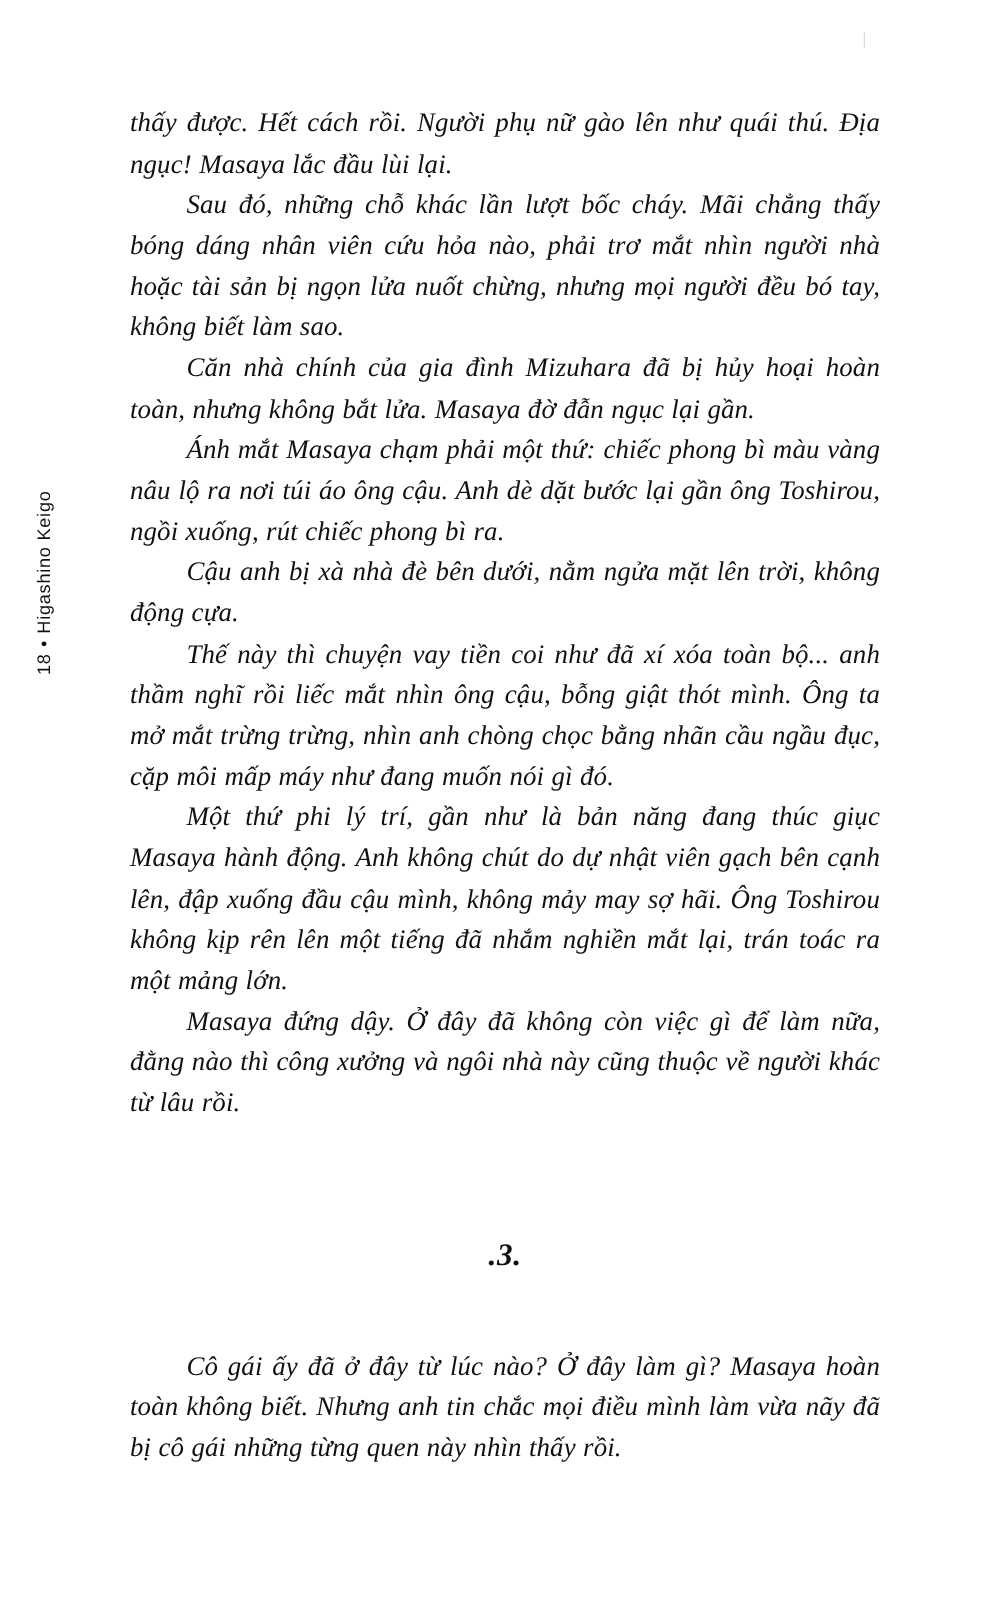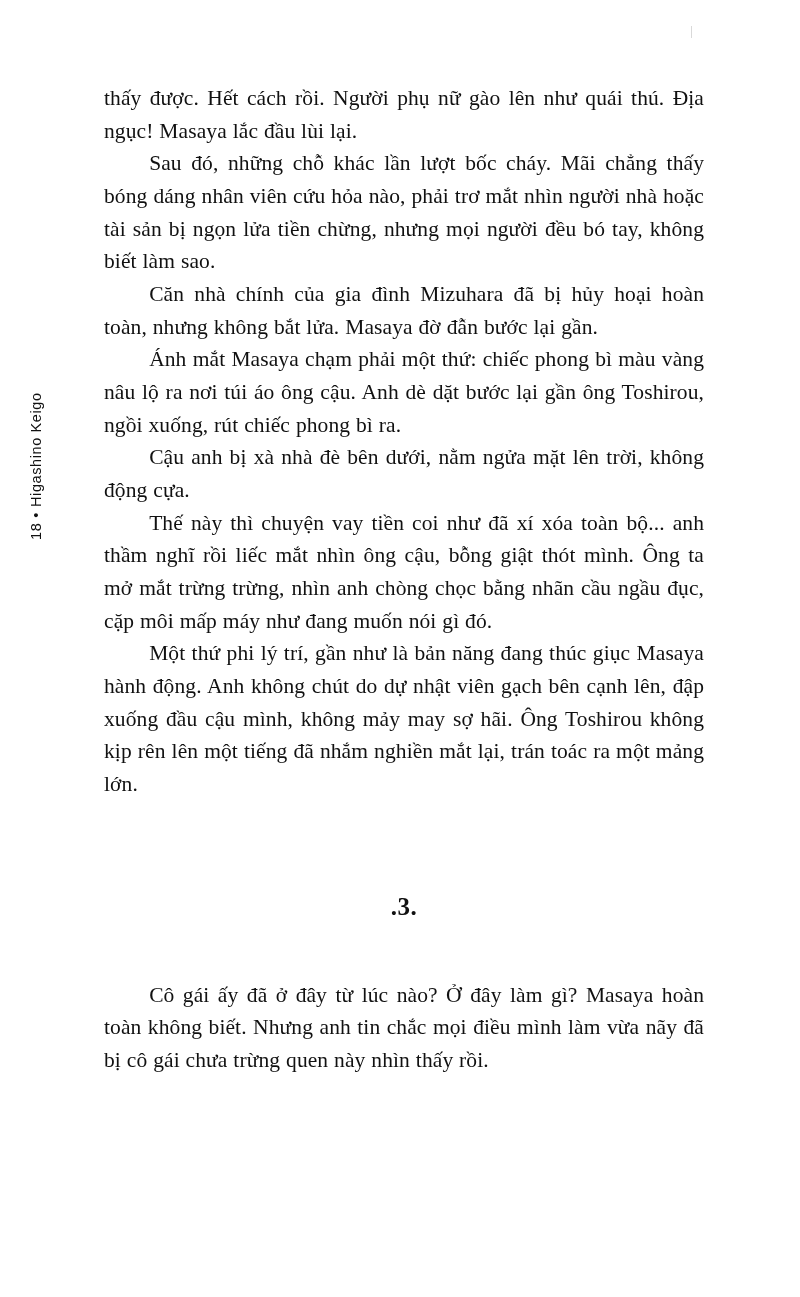--- a/index.html
+++ b/index.html
@@ -37,20 +37,21 @@
   }
   .running-head .sep {
     padding: 0 5px;
   }
 
   .text-column {
     position: absolute;
     left: 104px;
     top: 82px;
     width: 600px;
+    font-style: italic;
   }
 
   p.para {
     margin: 0;
     font-size: 21.5px;
     line-height: 1.52;
     text-align: justify;
     text-justify: inter-word;
     letter-spacing: 0.1px;
     word-spacing: 0.4px;
@@ -91,27 +92,28 @@
 
   <div class="scan-mark top-right"></div>
 
   <div class="running-head">
     <span>18</span><span class="sep">•</span><span>Higashino Keigo</span>
   </div>
 
   <div class="text-column">
 
     <p class="para">thấy được. Hết cách rồi. Người phụ nữ gào lên như quái thú. Địa ngục! Masaya lắc đầu lùi lại.</p>
-    <p class="para indent">Sau đó, những chỗ khác lần lượt bốc cháy. Mãi chẳng thấy bóng dáng nhân viên cứu hỏa nào, phải trơ mắt nhìn người nhà hoặc tài sản bị ngọn lửa tiền chừng, nhưng mọi người đều bó tay, không biết làm sao.</p>
-    <p class="para indent">Căn nhà chính của gia đình Mizuhara đã bị hủy hoại hoàn toàn, nhưng không bắt lửa. Masaya đờ đẫn bước lại gần.</p>
+    <p class="para indent">Sau đó, những chỗ khác lần lượt bốc cháy. Mãi chẳng thấy bóng dáng nhân viên cứu hỏa nào, phải trơ mắt nhìn người nhà hoặc tài sản bị ngọn lửa nuốt chừng, nhưng mọi người đều bó tay, không biết làm sao.</p>
+    <p class="para indent">Căn nhà chính của gia đình Mizuhara đã bị hủy hoại hoàn toàn, nhưng không bắt lửa. Masaya đờ đẫn ngục lại gần.</p>
     <p class="para indent">Ánh mắt Masaya chạm phải một thứ: chiếc phong bì màu vàng nâu lộ ra nơi túi áo ông cậu. Anh dè dặt bước lại gần ông Toshirou, ngồi xuống, rút chiếc phong bì ra.</p>
     <p class="para indent">Cậu anh bị xà nhà đè bên dưới, nằm ngửa mặt lên trời, không động cựa.</p>
     <p class="para indent">Thế này thì chuyện vay tiền coi như đã xí xóa toàn bộ... anh thầm nghĩ rồi liếc mắt nhìn ông cậu, bỗng giật thót mình. Ông ta mở mắt trừng trừng, nhìn anh chòng chọc bằng nhãn cầu ngầu đục, cặp môi mấp máy như đang muốn nói gì đó.</p>
     <p class="para indent">Một thứ phi lý trí, gần như là bản năng đang thúc giục Masaya hành động. Anh không chút do dự nhật viên gạch bên cạnh lên, đập xuống đầu cậu mình, không mảy may sợ hãi. Ông Toshirou không kịp rên lên một tiếng đã nhắm nghiền mắt lại, trán toác ra một mảng lớn.</p>
+    <p class="para indent">Masaya đứng dậy. Ở đây đã không còn việc gì để làm nữa, đằng nào thì công xưởng và ngôi nhà này cũng thuộc về người khác từ lâu rồi.</p>
 
     <div class="section-number">.3.</div>
 
     <div class="after-section">
-      <p class="para indent">Cô gái ấy đã ở đây từ lúc nào? Ở đây làm gì? Masaya hoàn toàn không biết. Nhưng anh tin chắc mọi điều mình làm vừa nãy đã bị cô gái chưa trừng quen này nhìn thấy rồi.</p>
+      <p class="para indent">Cô gái ấy đã ở đây từ lúc nào? Ở đây làm gì? Masaya hoàn toàn không biết. Nhưng anh tin chắc mọi điều mình làm vừa nãy đã bị cô gái những từng quen này nhìn thấy rồi.</p>
     </div>
 
   </div>
 </div>
 
 </body></html>

